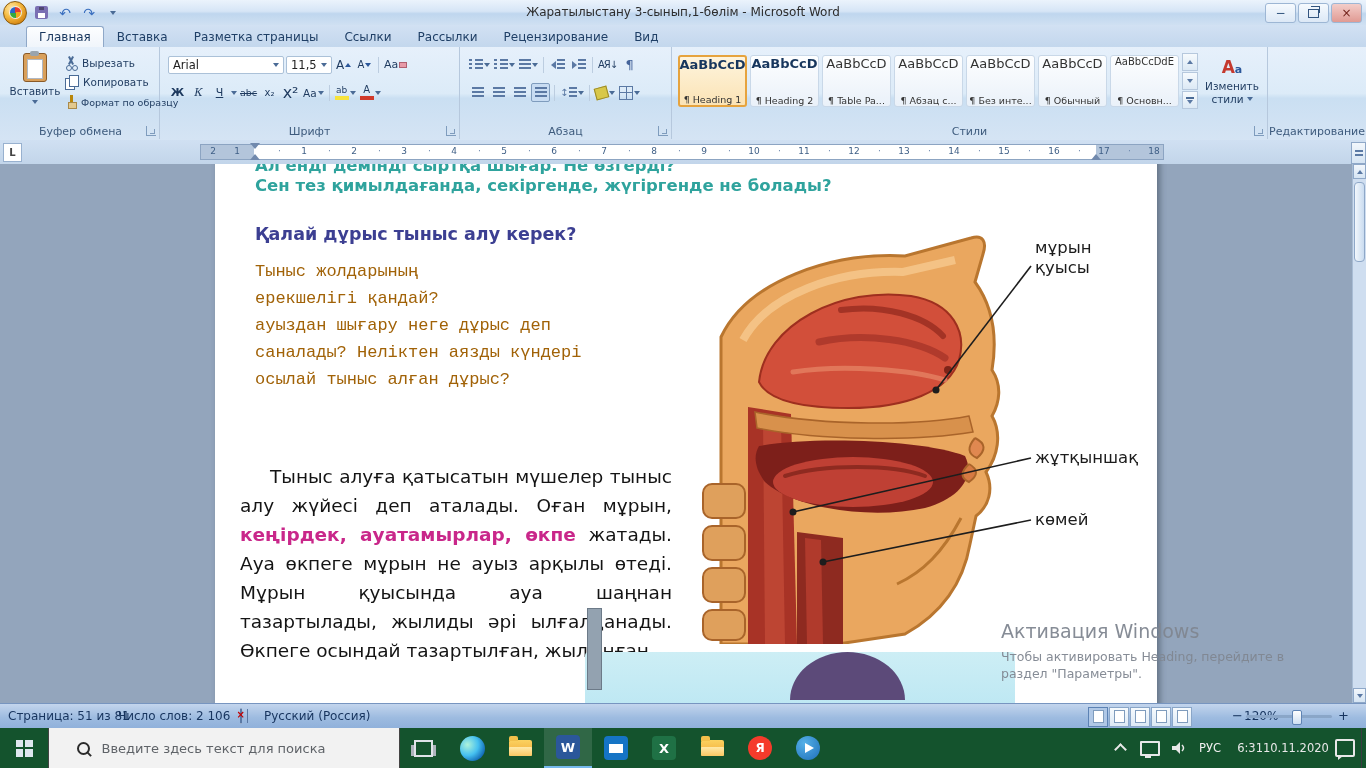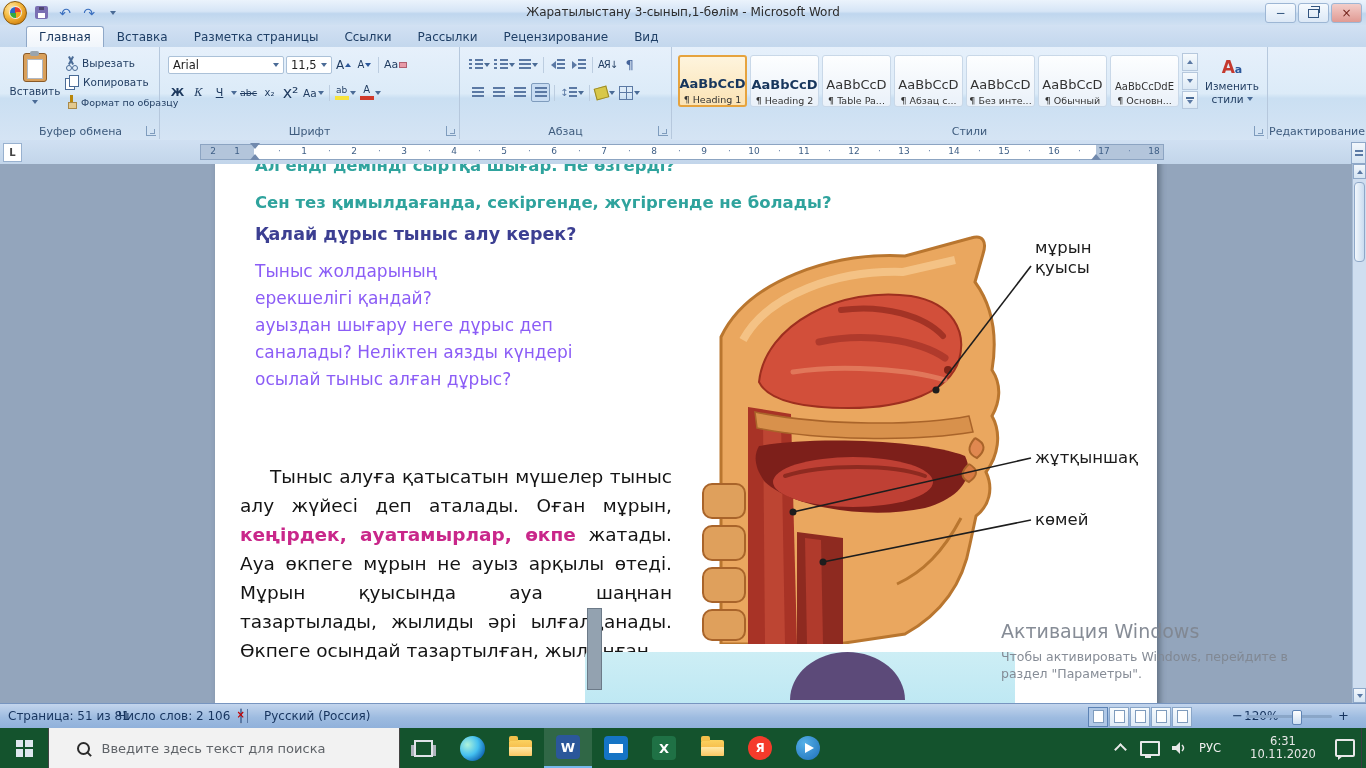--- a/index.html
+++ b/index.html
@@ -66,21 +66,21 @@
   .stack{display:flex;flex-direction:column;align-items:center;line-height:1;}
   
   .bars{width:12px;height:11px;background:repeating-linear-gradient(to bottom,#5b79a4 0 2px,transparent 2px 4px);}
   .bars.sm{width:8px;}
   .dots{width:3px;height:11px;background:repeating-linear-gradient(to bottom,#5b79a4 0 2px,transparent 2px 4px);margin-right:2px;}
   .tri-l{width:0;height:0;border-top:4px solid transparent;border-bottom:4px solid transparent;border-right:5px solid #5b79a4;}
   .tri-r{width:0;height:0;border-top:4px solid transparent;border-bottom:4px solid transparent;border-left:5px solid #5b79a4;}
   .bucket{width:11px;height:10px;background:#d8c84a;border:1px solid #9a8a2a;transform:rotate(-15deg);}
   .brd{width:12px;height:12px;border:1px solid #5b79a4;background:linear-gradient(#5b79a4,#5b79a4) center/1px 100% no-repeat,linear-gradient(#5b79a4,#5b79a4) center/100% 1px no-repeat;}
   
-  .chip{width:69px;height:52px;background:linear-gradient(#fdfeff,#eaf1f9);border:1px solid #c9d8e8;border-radius:3px;display:flex;flex-direction:column;align-items:center;justify-content:flex-end;gap:3px;box-sizing:border-box;}
+  .chip{width:69px;height:52px;background:linear-gradient(#fdfeff,#eaf1f9);border:1px solid #c9d8e8;border-radius:3px;display:flex;flex-direction:column;align-items:center;justify-content:space-between;gap:3px;box-sizing:border-box;}
   .chip.selected{border:2px solid #e6a33e;background:linear-gradient(#fef4dd,#fbe3b5);}
   .chip .sample{font-size:13px;color:#17365d;font-weight:bold;}
   .chip .sample.plain{color:#333;font-weight:normal;}
   .chip .sample.tiny{font-size:10px;}
   .chip .cname{font-size:9.5px;color:#333;white-space:nowrap;}
   .scrollcol{display:flex;flex-direction:column;gap:1px;}
   .scbtn{width:14px;height:16px;border:1px solid #b6c8dd;background:linear-gradient(#f6fafd,#dce9f5);display:flex;align-items:center;justify-content:center;}
   .morebar{width:8px;height:2px;background:#4a6b96;margin-bottom:1px;}
   
   .magic{width:8px;height:8px;border:2px solid #2b579a;border-radius:50%;position:relative;}
@@ -100,21 +100,21 @@
   .ind-hang{position:absolute;left:49px;bottom:-1px;width:0;height:0;border-left:5px solid transparent;border-right:5px solid transparent;border-bottom:6px solid #7189ad;}
   .ind-right{position:absolute;left:890px;bottom:-1px;width:0;height:0;border-left:5px solid transparent;border-right:5px solid transparent;border-bottom:6px solid #7189ad;}
   #rulertoggle{left:1351px;top:2px;width:13px;height:20px;border:1px solid #8fa8c8;background:linear-gradient(#f2f7fc,#d5e4f3);display:flex;flex-direction:column;align-items:center;justify-content:center;gap:2px;}
   #rulertoggle i{width:8px;height:2px;background:#5b79a4;}
 
   
   #docarea{left:0;top:164px;width:1366px;height:539px;background:#93a5bc;overflow:hidden;}
   #page{position:absolute;left:215px;top:-28px;width:942px;height:790px;background:#fff;box-shadow:3px 3px 6px rgba(40,50,65,.45);}
   .tealtext{position:absolute;font-size:16.5px;font-weight:600;color:#2fa39d;white-space:nowrap;}
   #dheading{position:absolute;left:40px;top:88px;font-size:17.5px;font-weight:bold;color:#3c3f92;white-space:nowrap;}
-  #bluepara{position:absolute;left:40px;top:122px;width:400px;font-size:17px;font-weight:500;line-height:27px;color:#8b5cf6;}
+  #bluepara{position:absolute;left:40px;top:122px;width:400px;font-size:17px;font-weight:500;line-height:27px;color:#a16207;font-family:Liberation Mono, monospace;}
   #bodypara{position:absolute;left:25px;top:326px;width:432px;font-size:18.5px;line-height:29px;color:#141414;text-align:justify;text-indent:30px;}
   #bodypara .accent{color:#c9278a;font-weight:bold;}
   #figure{position:absolute;left:478px;top:96px;width:460px;height:412px;}
   .figlabel{position:absolute;font-size:16.5px;color:#1c1c1c;line-height:20px;white-space:nowrap;}
   #bottomimg{position:absolute;left:370px;top:516px;width:430px;height:200px;background:linear-gradient(#cdeef5,#a5def0 70%,#8fd2ea);border-radius:4px;}
   .dome{position:absolute;left:205px;top:0;width:115px;height:48px;background:#5c4a79;border-radius:50% 50% 45% 45% / 100% 100% 0 0;}
   .tower{position:absolute;left:2px;top:-44px;width:13px;height:80px;background:#93a2b0;border:1px solid #6c7a88;}
   #watermark{position:absolute;left:1001px;top:456px;color:rgba(128,134,144,.95);}
   #wm1{font-size:19px;margin-bottom:6px;}
   #wm2,#wm3{font-size:12.5px;line-height:17px;}
@@ -157,21 +157,21 @@
   .tile.excel{background:#1f7145;}
   .circle{width:24px;height:24px;border-radius:50%;display:flex;align-items:center;justify-content:center;font-weight:bold;font-size:12px;color:#fff;}
   .circle.yandex{background:#f53b2b;}
   .circle.tg{background:radial-gradient(circle at 35% 30%,#54b0e8,#1f6fb8);}
   .tg-plane{width:0;height:0;border-top:5px solid transparent;border-bottom:5px solid transparent;border-left:9px solid #fff;margin-left:2px;}
   .tslot.active{background:rgba(255,255,255,.12);border-bottom:2px solid #76b9ed;box-sizing:border-box;}
   .chev{width:7px;height:7px;border-left:2px solid #e8e8e8;border-top:2px solid #e8e8e8;transform:rotate(45deg);margin-top:3px;}
   .monitor{width:16px;height:11px;border:2px solid #e8e8e8;border-radius:1px;position:relative;}
   .monitor::after{content:"";position:absolute;left:3px;bottom:-4px;width:6px;height:2px;background:#e8e8e8;}
   .traytext{font-size:11.5px;color:#f0f0f0;}
-  #clock{flex-direction:column;line-height:13px;font-size:11.5px;text-align:center;}
+  #clock{flex-direction:row;line-height:13px;font-size:11.5px;text-align:center;}
   .notif{width:16px;height:14px;border:2px solid #e8e8e8;border-radius:2px;position:relative;}
   .notif::after{content:"";position:absolute;left:1px;bottom:-5px;width:0;height:0;border-top:4px solid #e8e8e8;border-right:5px solid transparent;}
   #showdesk{position:absolute;right:0;top:0;width:4px;height:40px;border-left:1px solid #3a3d42;}
 </style>
 </head>
 <body>
 
 <div id="app">
 
   <div id="titlebar" class="abs">
@@ -469,21 +469,21 @@
       </div>
     <div id="rulertoggle" class="abs">
         <i></i>
         <i></i>
       </div>
   </div>
 
   <div id="docarea" class="abs">
     <div id="page">
       <div class="tealtext" style="left:40px;top:20px;">Ал енді демінді сыртқа шығар. Не өзгерді?</div>
-      <div class="tealtext" style="left:40px;top:57px;">Сен тез қимылдағанда, секіргенде, жүгіргенде не болады?</div>
+      <div class="tealtext" style="left:40px;top:40px;">Сен тез қимылдағанда, секіргенде, жүгіргенде не болады?</div>
       <div id="dheading">Қалай дұрыс тыныс алу керек?</div>
       <div id="bluepara">
         <div>Тыныс жолдарының</div>
         <div>ерекшелігі қандай?</div>
         <div>ауыздан шығару неге дұрыс деп</div>
         <div>саналады? Неліктен аязды күндері</div>
         <div>осылай тыныс алған дұрыс?</div>
       </div>
       <div id="bodypara"><span>Тыныс алуға қатысатын мүшелер тыныс алу жүйесі деп аталады. Оған мұрын, </span><span class="accent">кеңірдек, ауатамырлар, өкпе</span><span> жатады. Ауа өкпеге мұрын не ауыз арқылы өтеді. Мұрын қуысында ауа шаңнан тазартылады, жылиды әрі ылғалданады. Өкпеге осындай тазартылған, жылынған</span></div>
 
@@ -533,21 +533,21 @@
       </div>
 
       <div id="bottomimg">
         <div class="tower"></div>
         <div class="dome"></div>
       </div>
     </div>
 
     <div id="watermark">
       <div id="wm1">Активация Windows</div>
-      <div id="wm2">Чтобы активировать Windows, перейдите в</div>
+      <div id="wm2">Чтобы активировать Heading, перейдите в</div>
       <div id="wm3">раздел "Параметры".</div>
     </div>
 
     <div id="vscroll">
       <div class="sarrow" style="top:0;">
           <span class="tri-up-s"></span>
         </div>
       <div class="sthumb"></div>
       <div class="sarrow" style="bottom:0;">
           <span class="tri-dn-s"></span>

